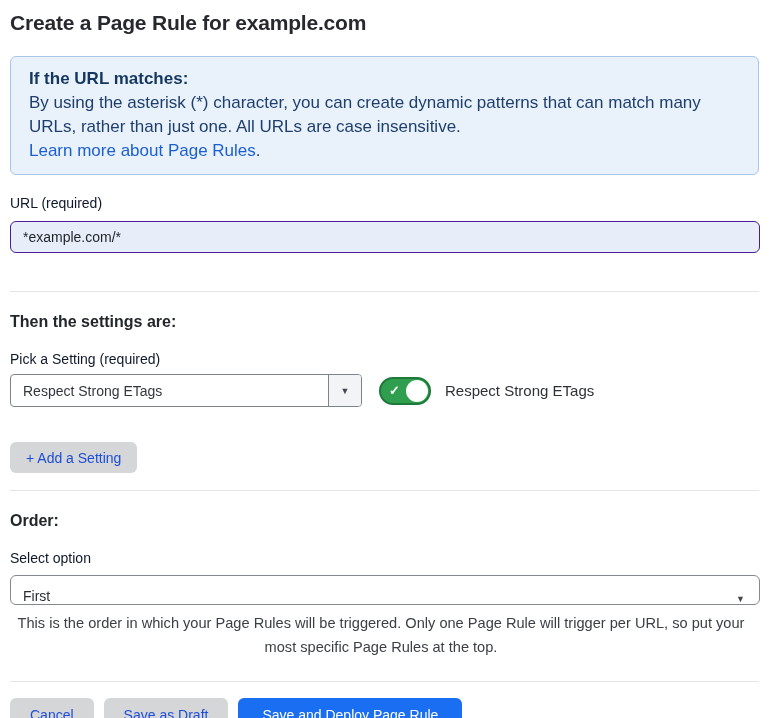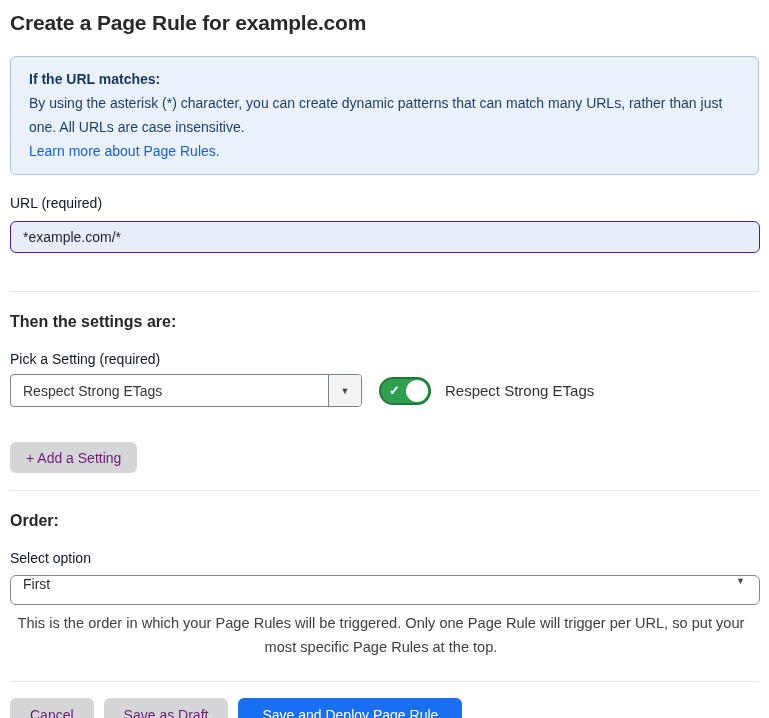--- a/index.html
+++ b/index.html
@@ -21,21 +21,21 @@
     letter-spacing: -0.2px;
   }
 
   
   .info-box {
     margin-top: 21px;
     background: #e9f1fb;
     border: 1px solid #a9c6e6;
     border-radius: 6px;
     padding: 10px 18px 11px 18px;
-    font-size: 14px;
+    font-size: 17px;
     line-height: 24px;
     color: #1e3f6e;
   }
   .info-box .info-heading {
     font-weight: 700;
     color: #14375f;
   }
   .info-box .info-link {
     color: #1b5fd0;
     cursor: pointer;
@@ -158,40 +158,40 @@
 
   
   .btn {
     font-family: "Liberation Sans", sans-serif;
     font-size: 14px;
     border: none;
     border-radius: 6px;
     cursor: pointer;
     height: 34px;
     padding: 0 20px;
-    color: #701a75;
+    color: #1d4ed8;
     background: #d5d6d8;
   }
   .add-setting-btn {
     margin-top: 35px;
     height: 31px;
     padding: 0 16px;
     display: inline-block;
   }
 
   
   .order-select {
     margin-top: 9px;
     width: 750px;
     height: 30px;
     background: #ffffff;
     border: 1px solid #84888f;
     border-radius: 6px;
     display: flex;
-    align-items: flex-start;
+    align-items: flex-end;
     padding: 0 14px 0 12px;
     cursor: pointer;
   }
   .order-select .select-value {
     flex: 1;
     font-size: 14px;
     color: #2b2e33;
   }
   .order-select .chevron {
     color: #44484e;

